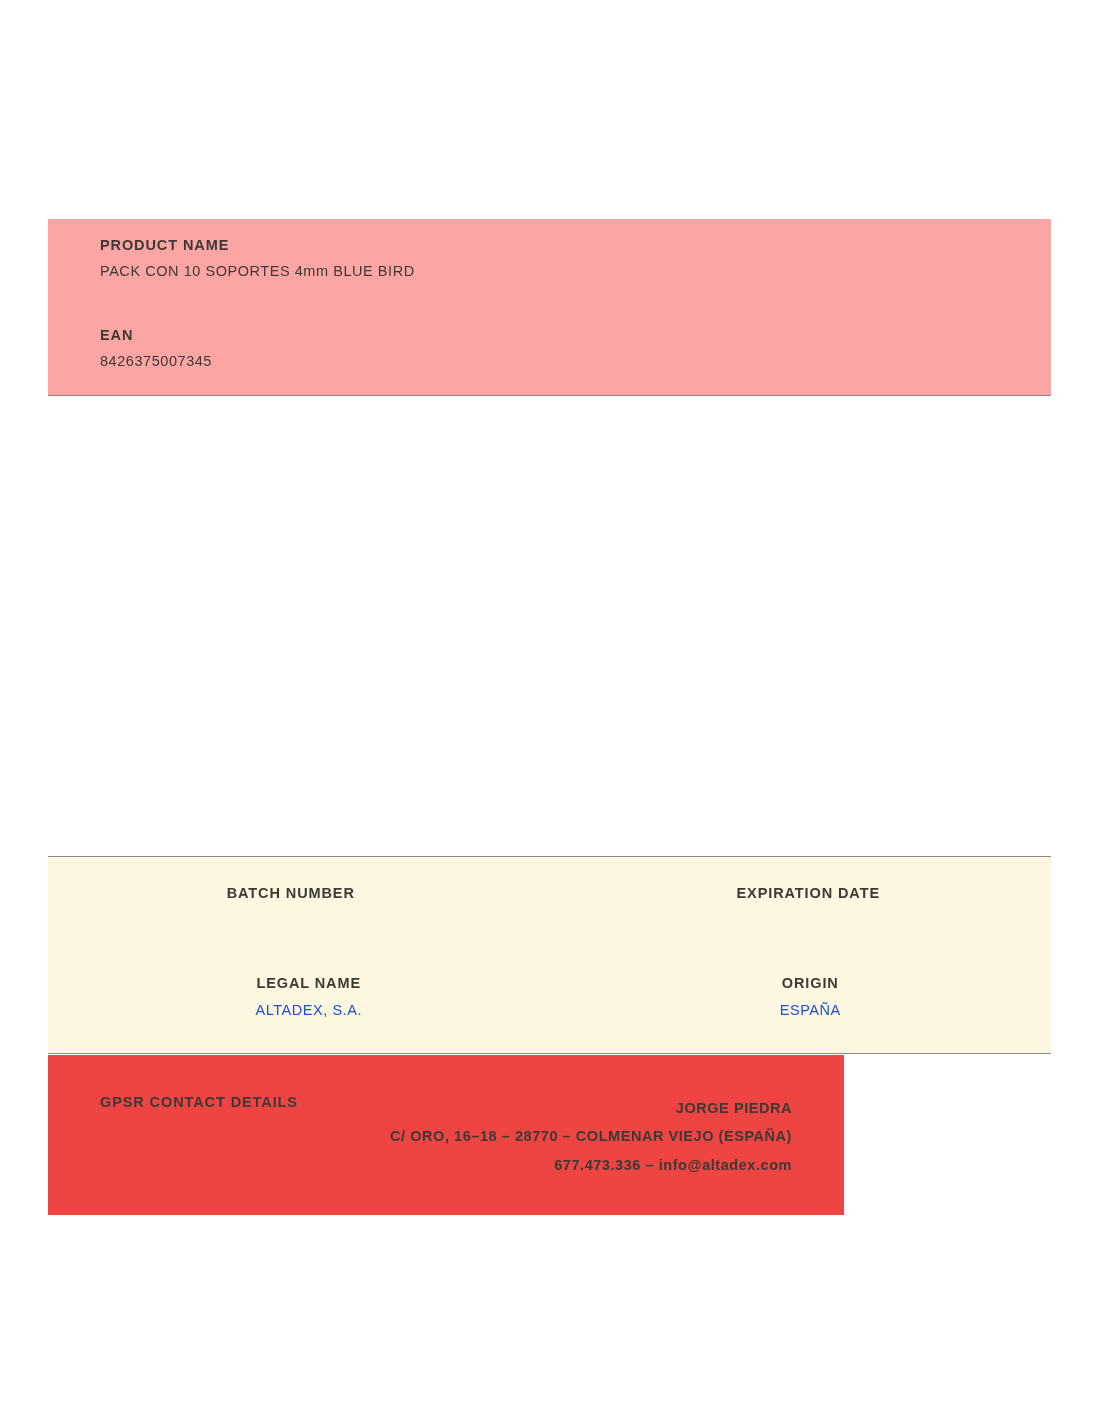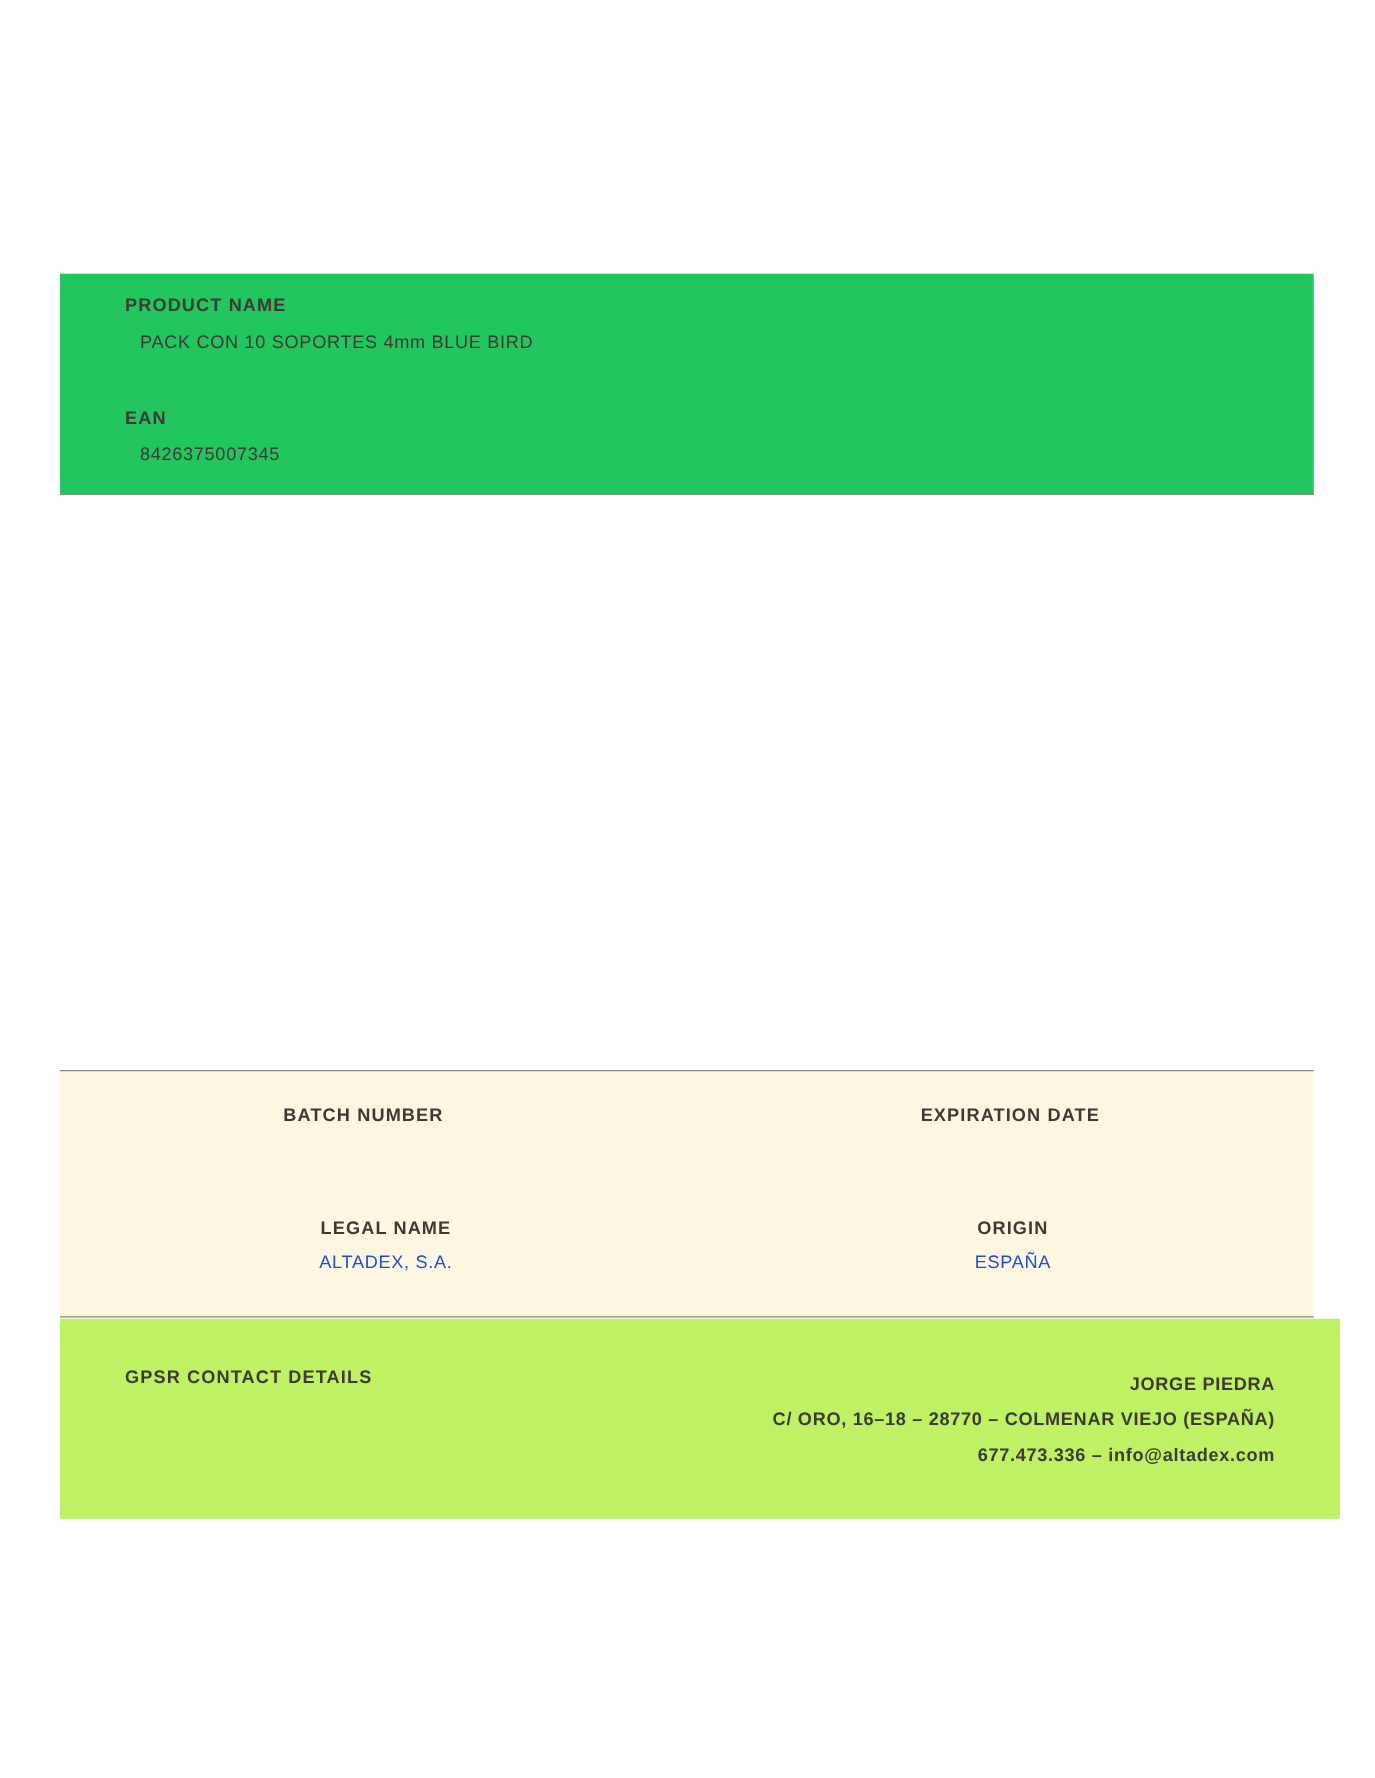--- a/index.html
+++ b/index.html
@@ -24,21 +24,21 @@
     height: 1422px;
   }
 
   
   .product-block {
     position: absolute;
     left: 48px;
     top: 219px;
     width: 1003px;
     height: 177px;
-    background: #22c55e;
+    background: #fca5a5;
     box-sizing: border-box;
     border-bottom: 1px solid #8c8880;
   }
 
   .field {
     position: absolute;
     left: 52px;
   }
 
   .field-label {
@@ -47,21 +47,21 @@
     letter-spacing: 0.9px;
     color: #3d3a33;
     margin: 0 0 9px 0;
     line-height: 1.2;
   }
 
   .field-value {
     font-size: 14.5px;
     letter-spacing: 0.55px;
     color: #3d3a33;
-    margin: 12px;
+    margin: 0;
     line-height: 1.2;
     font-weight: normal;
   }
 
   #field-product-name { top: 18px; }
   #field-ean { top: 108px; }
 
   
   .info-block {
     position: absolute;
@@ -107,23 +107,23 @@
     line-height: 1.2;
     margin: 0;
     min-height: 16px;
   }
 
   
   .gpsr-block {
     position: absolute;
     left: 48px;
     top: 1055px;
-    width: 1024px;
+    width: 796px;
     height: 160px;
-    background: #bef264;
+    background: #ef4444;
     box-sizing: border-box;
   }
 
   .gpsr-label {
     position: absolute;
     left: 52px;
     top: 39px;
     font-size: 14.5px;
     font-weight: bold;
     letter-spacing: 0.9px;

